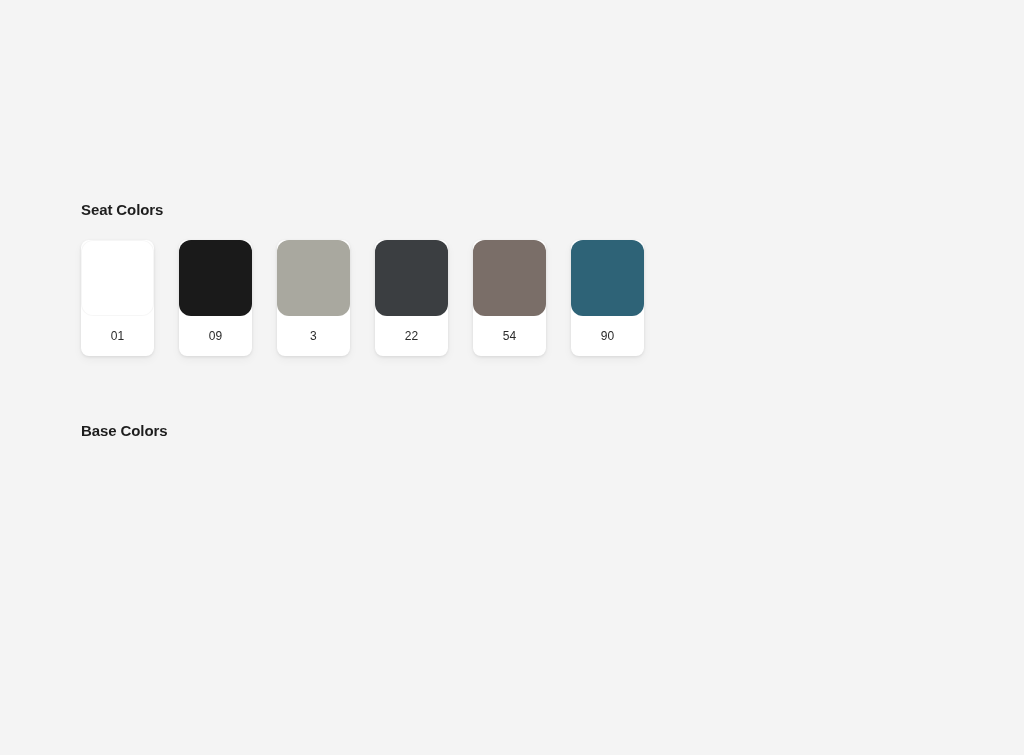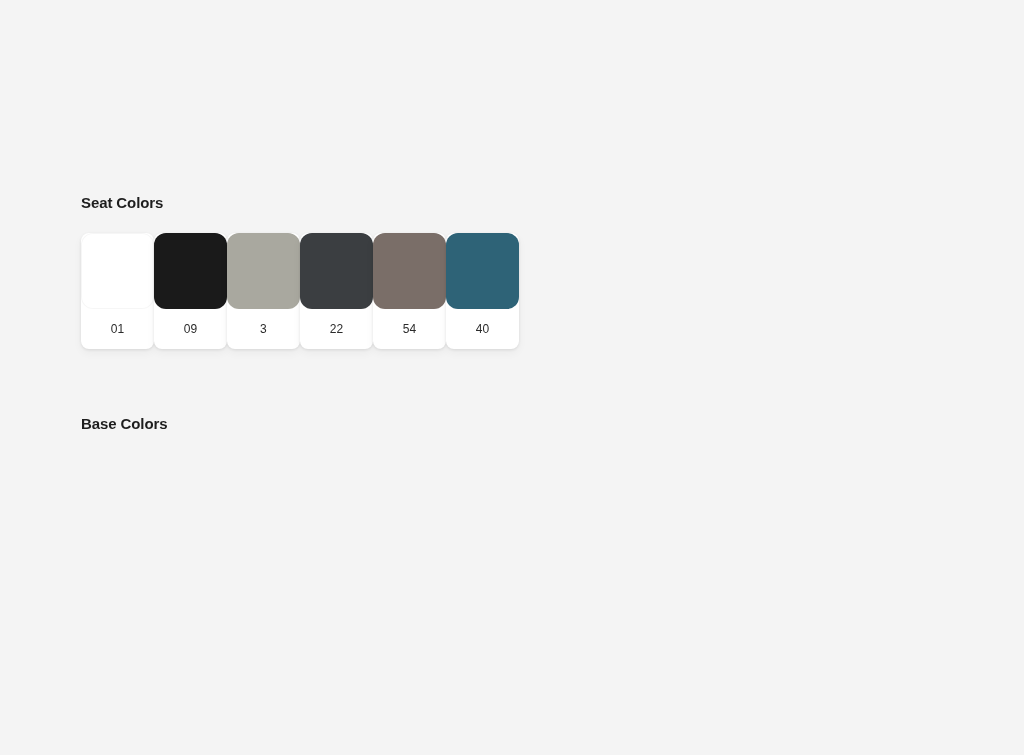--- a/index.html
+++ b/index.html
@@ -29,28 +29,29 @@
   }
   .section + .section {
     margin-top: 67px;
   }
 
   .section-title {
     font-size: 15px;
     font-weight: bold;
     color: #1d1d1d;
     letter-spacing: -0.1px;
-    margin: 5px 0 21px 0;
+    margin: 12px 0 21px 0;
     line-height: 1.1;
   }
 
   .swatch-row {
     display: flex;
     flex-direction: row;
     align-items: center;
+    gap: 25px;
   }
 
   .swatch-card {
     width: 73px;
     background: #ffffff;
     border-radius: 8px;
     box-shadow: 0 1px 3px rgba(0,0,0,0.09), 0 4px 10px rgba(0,0,0,0.045);
     display: flex;
     flex-direction: column;
     align-items: stretch;
@@ -113,21 +114,21 @@
 
 
       <div class="swatch-card">
         <div class="swatch-chip" style="background: rgb(122, 110, 104);"></div>
         <div class="swatch-label">54</div>
       </div>
 
 
       <div class="swatch-card">
         <div class="swatch-chip" style="background: rgb(46, 99, 119);"></div>
-        <div class="swatch-label">40</div>
+        <div class="swatch-label">90</div>
       </div>
 
     </div>
   </div>
 
   <div class="section">
     <h2 class="section-title">Base Colors</h2>
   </div>
 
 </div>

